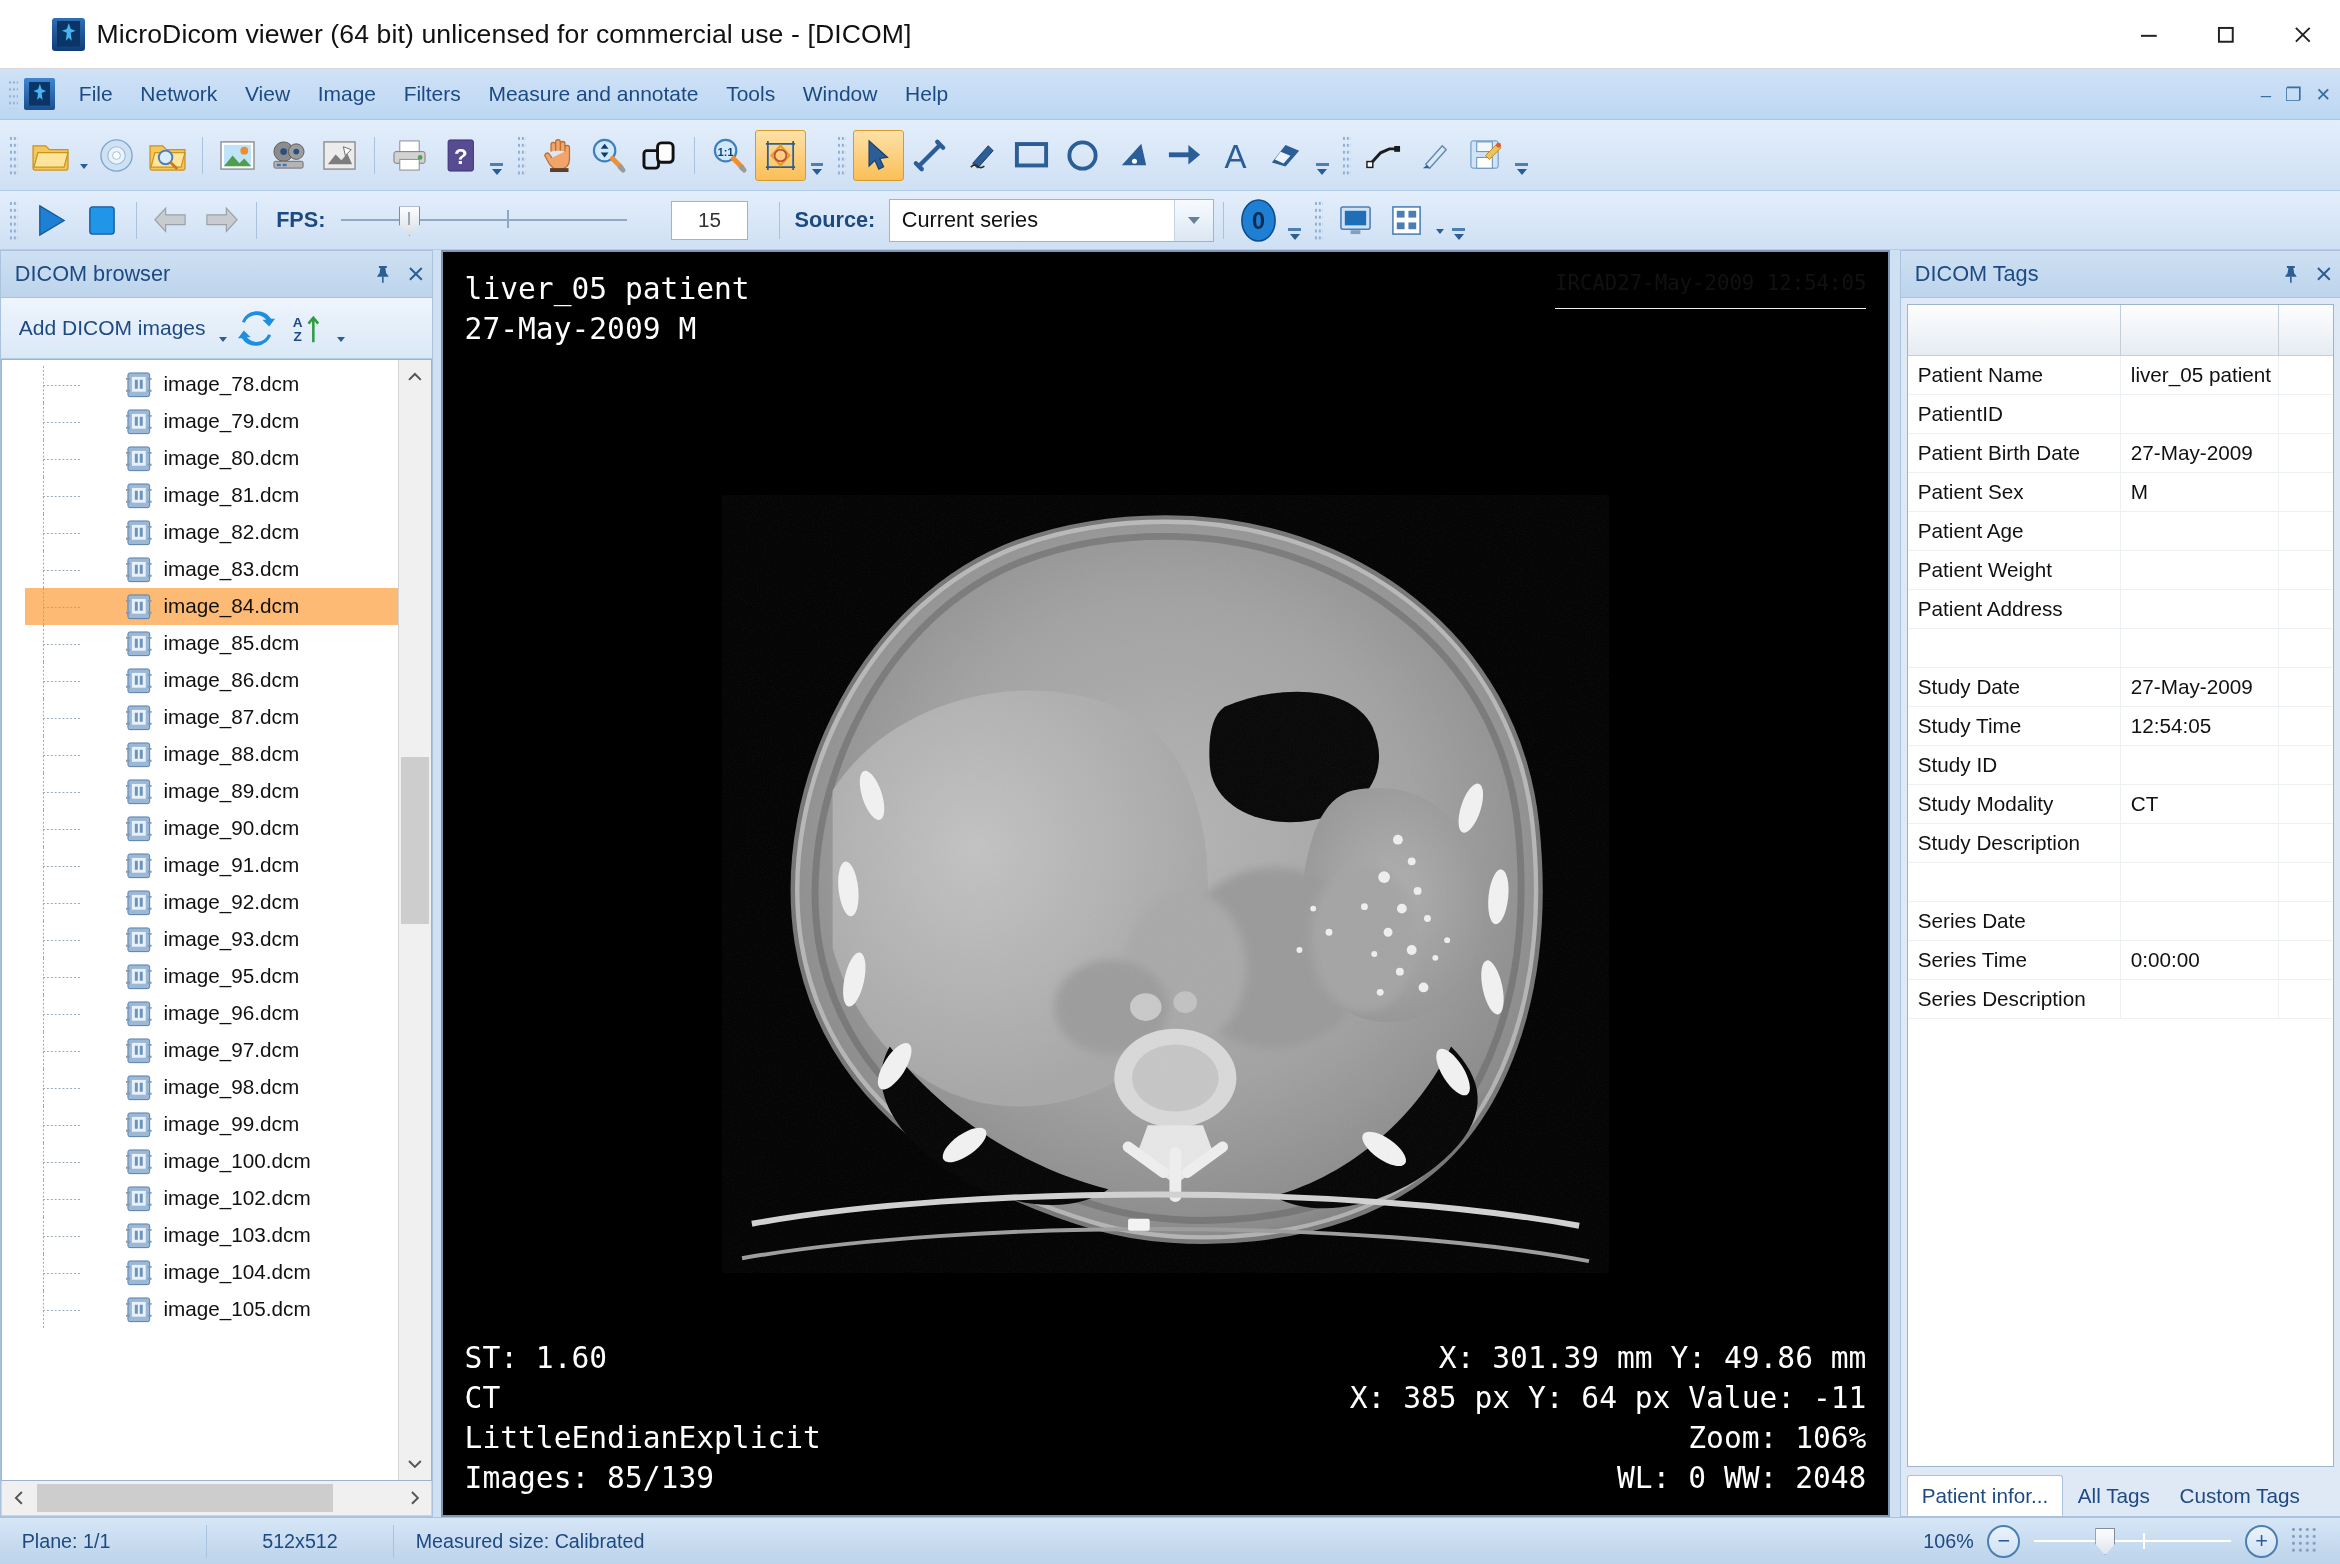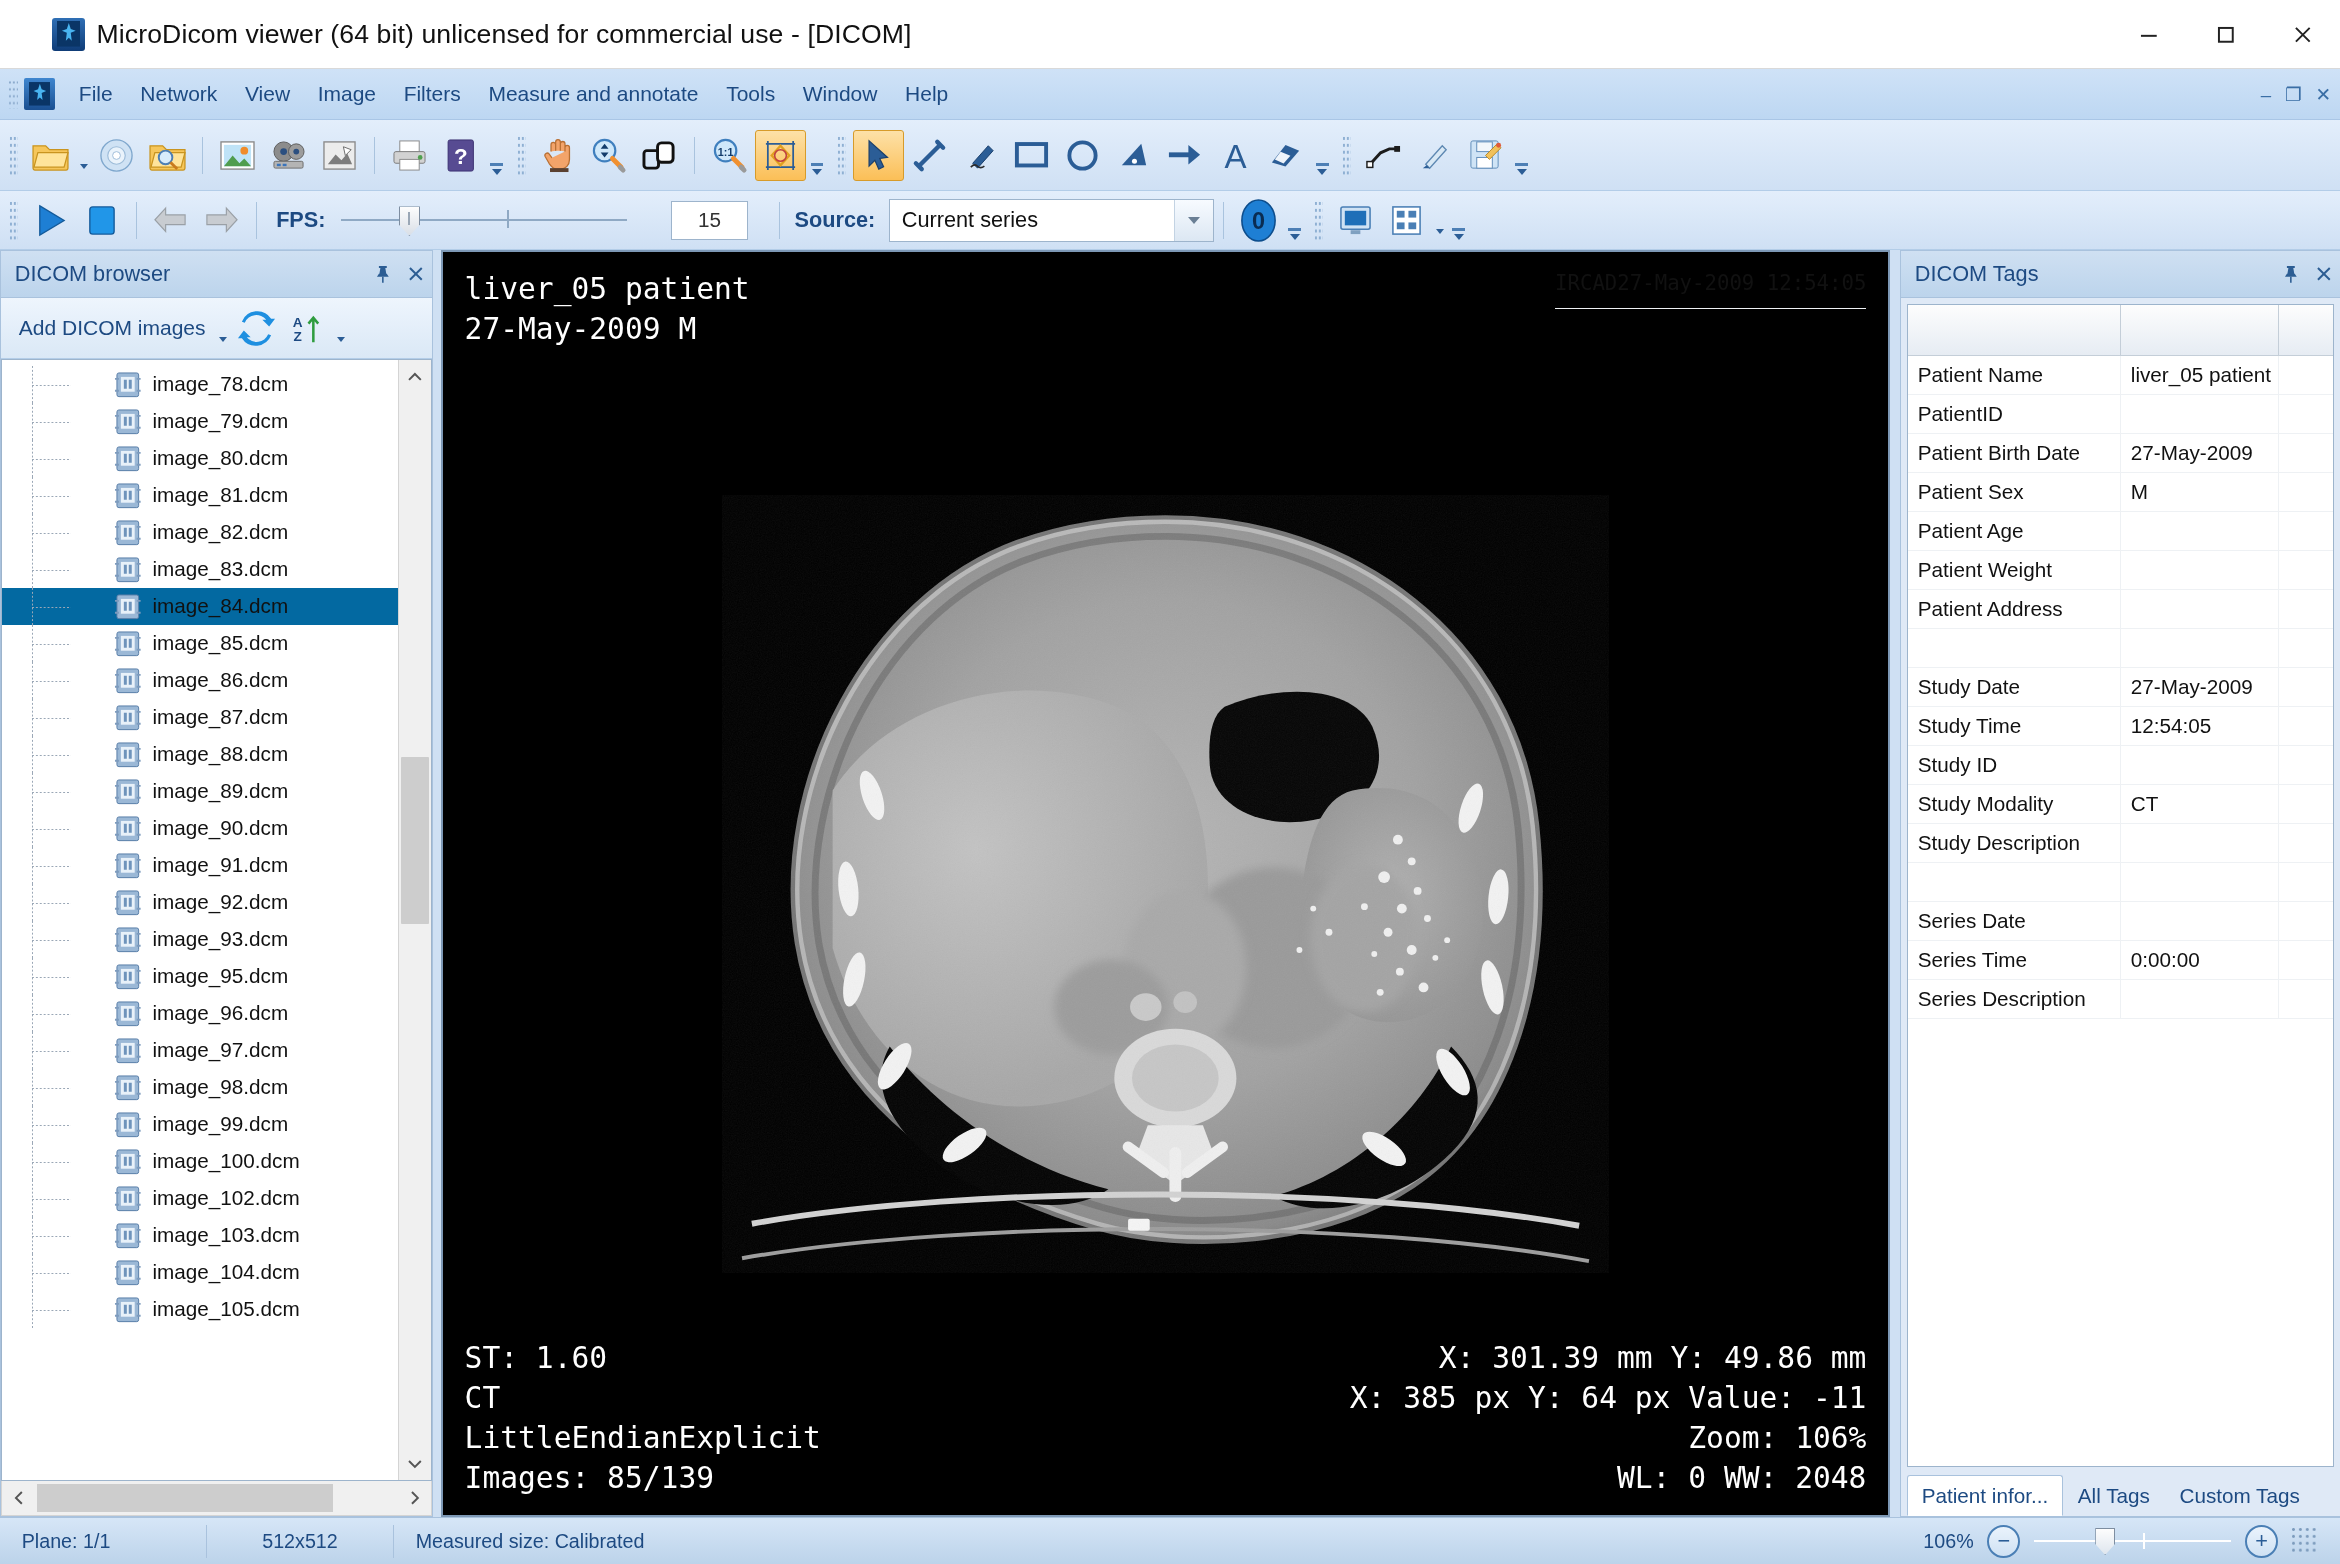--- a/index.html
+++ b/index.html
@@ -96,28 +96,28 @@
       color:#2c5d93;font-size:20.7px;cursor:default;}
 
   
   .left{ width:433px; flex:0 0 433px; margin:0; }
   .browser-tb{ height:61px;display:flex;align-items:center;
      background:linear-gradient(#eef5fd,#dae8f6);border-bottom:1px solid #b3cde8; }
   .browser-tb .add{ font-size:21px;color:#1d4a82;padding:5.9px 9.9px;margin-left:7.9px;cursor:default; }
   .tree{ flex:1;background:#fff;border:1px solid #9db4cc;margin:0;overflow:hidden;position:relative;
          display:flex; }
   .tree-inner{ flex:1; padding:5.9px 0 0 0; position:relative; overflow:hidden; }
-  .trow{ height:37px;display:flex;align-items:center;padding-left:12px;cursor:default;font-size:20.7px;color:#111; }
+  .trow{ height:37px;display:flex;align-items:center;padding-left:0px;cursor:default;font-size:20.7px;color:#111;margin-left:23px; }
   .trow .indent{ width:99px;height:37px;position:relative; }
   .trow .indent:before{ content:"";position:absolute;left:17.7px;top:0;bottom:0;width:1px;
      background-image:linear-gradient(to bottom,#9aa7b6 50%,transparent 50%);background-size:1px 3.9px; }
   .trow .indent:after{ content:"";position:absolute;left:17.7px;top:18.7px;width:39px;height:1px;
      background-image:linear-gradient(to right,#9aa7b6 50%,transparent 50%);background-size:3.9px 1px; }
   .trow .dicon{ width:29.6px;height:29.6px;margin-right:9.9px;flex:0 0 29.6px; }
-  .trow.sel{ background:#0369a1; }
+  .trow.sel{ background:#fdba74; }
   .vscroll{ width:33px;background:#f0f0f0;border-left:1px solid #d4d4d4;
             display:flex;flex-direction:column;align-items:center; }
   .vscroll .ar{ width:33px;height:33px;display:flex;align-items:center;justify-content:center;
      background:#f0f0f0;color:#606060;font-size:15.8px;cursor:default;}
   .vscroll .thumb{ width:27.6px;background:#cdcdcd;border-radius:1px;cursor:default; }
   .vscroll .gutter{ flex:1;width:100%;display:flex;flex-direction:column;align-items:center; }
   .hscroll{ height:35px;background:#f0f0f0;border:1px solid #d4d4d4;border-top:none;
             display:flex;align-items:center; }
   .hscroll .ar{ width:33px;height:33px;display:flex;align-items:center;justify-content:center;color:#606060;font-size:15.8px;cursor:default;}
   .hscroll .thumb{ height:27.6px;background:#cdcdcd;margin:0 2px;cursor:default; }

